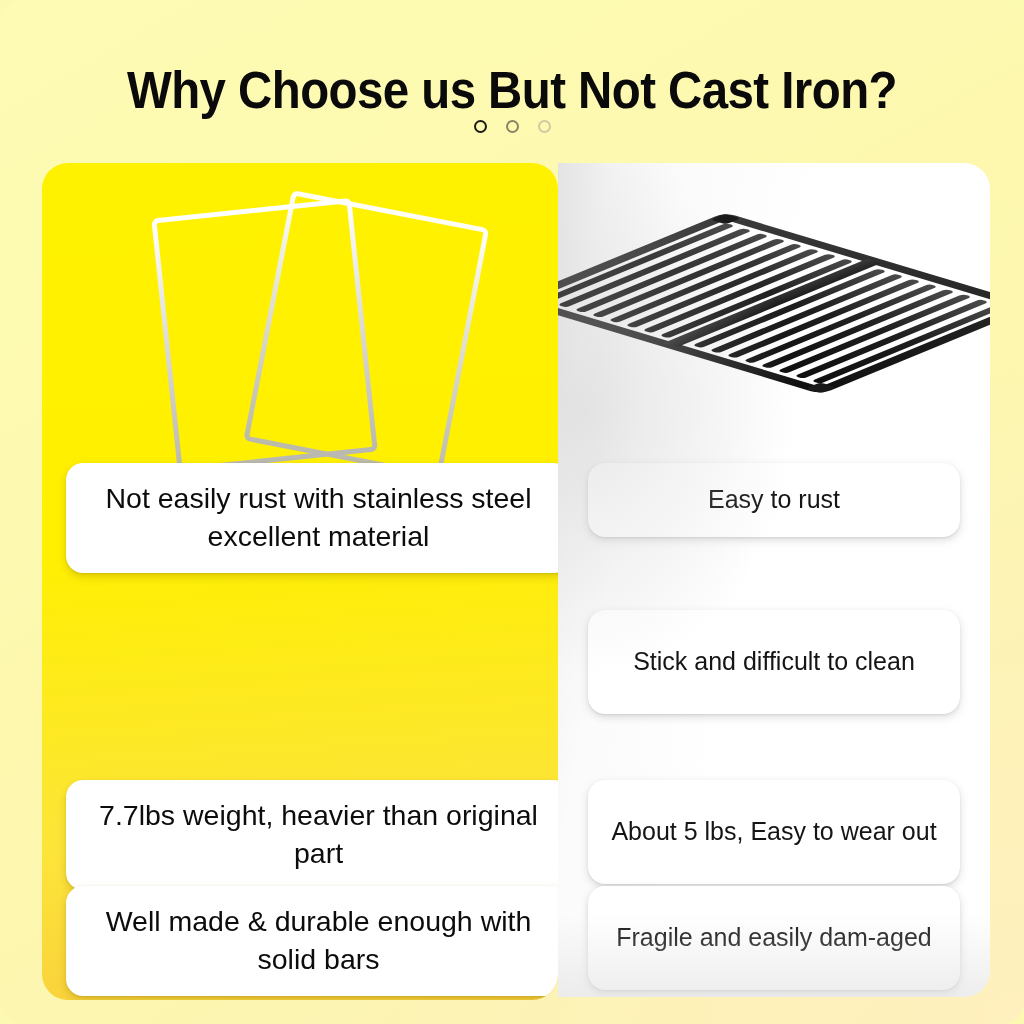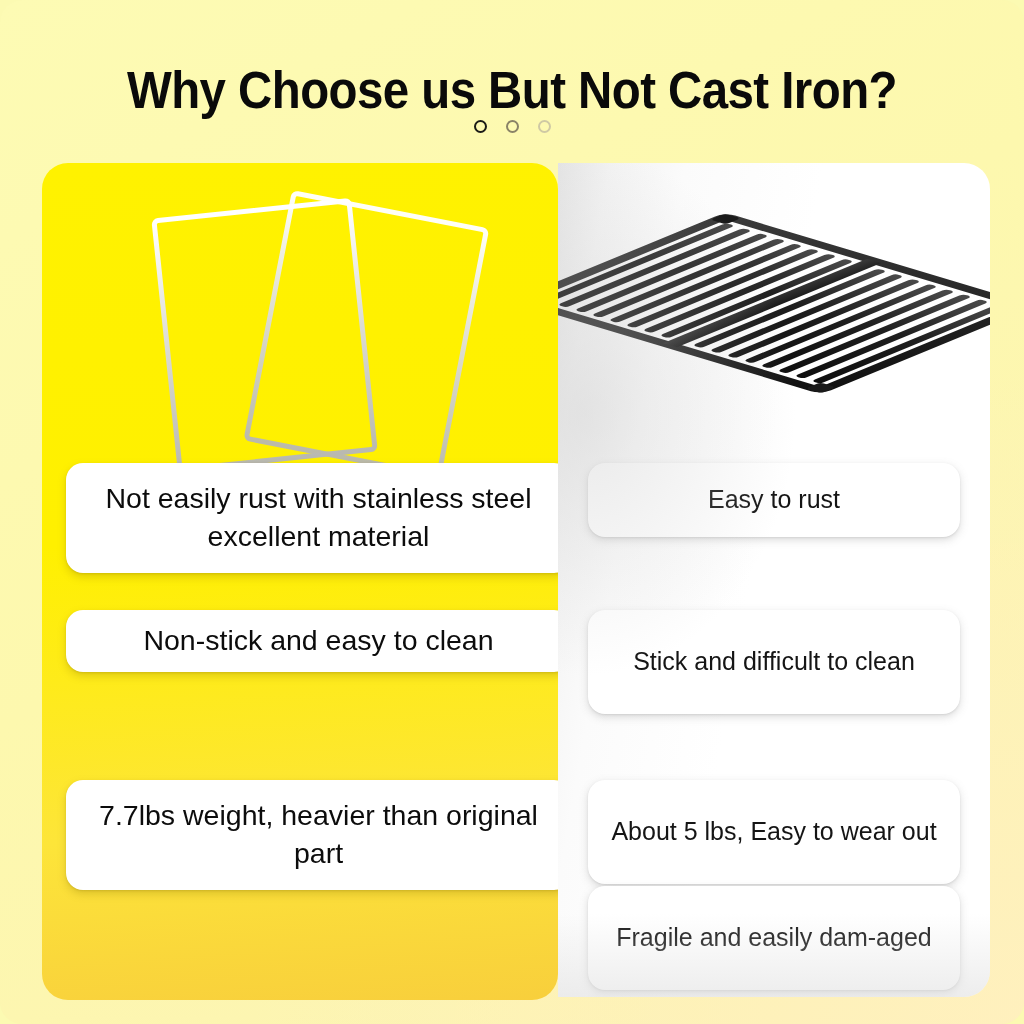--- a/index.html
+++ b/index.html
@@ -163,25 +163,25 @@
 
         <g transform="translate(112,58) rotate(-6)">
           <use href="#grateA"></use>
         </g>
       </svg>
     </div>
 
     <div class="card card-l r1 h1">
       <span class="txt">Not easily rust with stainless steel excellent material</span>
     </div>
-    <div class="card card-l r2 h2">
-      <span class="txt">Non-stick and easy to clean</span>
-    </div>
     <div class="card card-l r3 h1">
       <span class="txt">7.7lbs weight, heavier than original part</span>
+    </div>
+    <div class="card card-l r4 h1">
+      <span class="txt">Well made &amp; durable enough with solid bars</span>
     </div>
   </div>
 
   <div id="panel-right">
 
     <div class="art-right">
       <svg width="432" height="280" viewBox="0 0 432 280" xmlns="http://www.w3.org/2000/svg">
         <defs>
           <linearGradient id="cibar" x1="0" y1="0" x2="0" y2="1">
             <stop offset="0%" stop-color="#4a4a4a"></stop>

